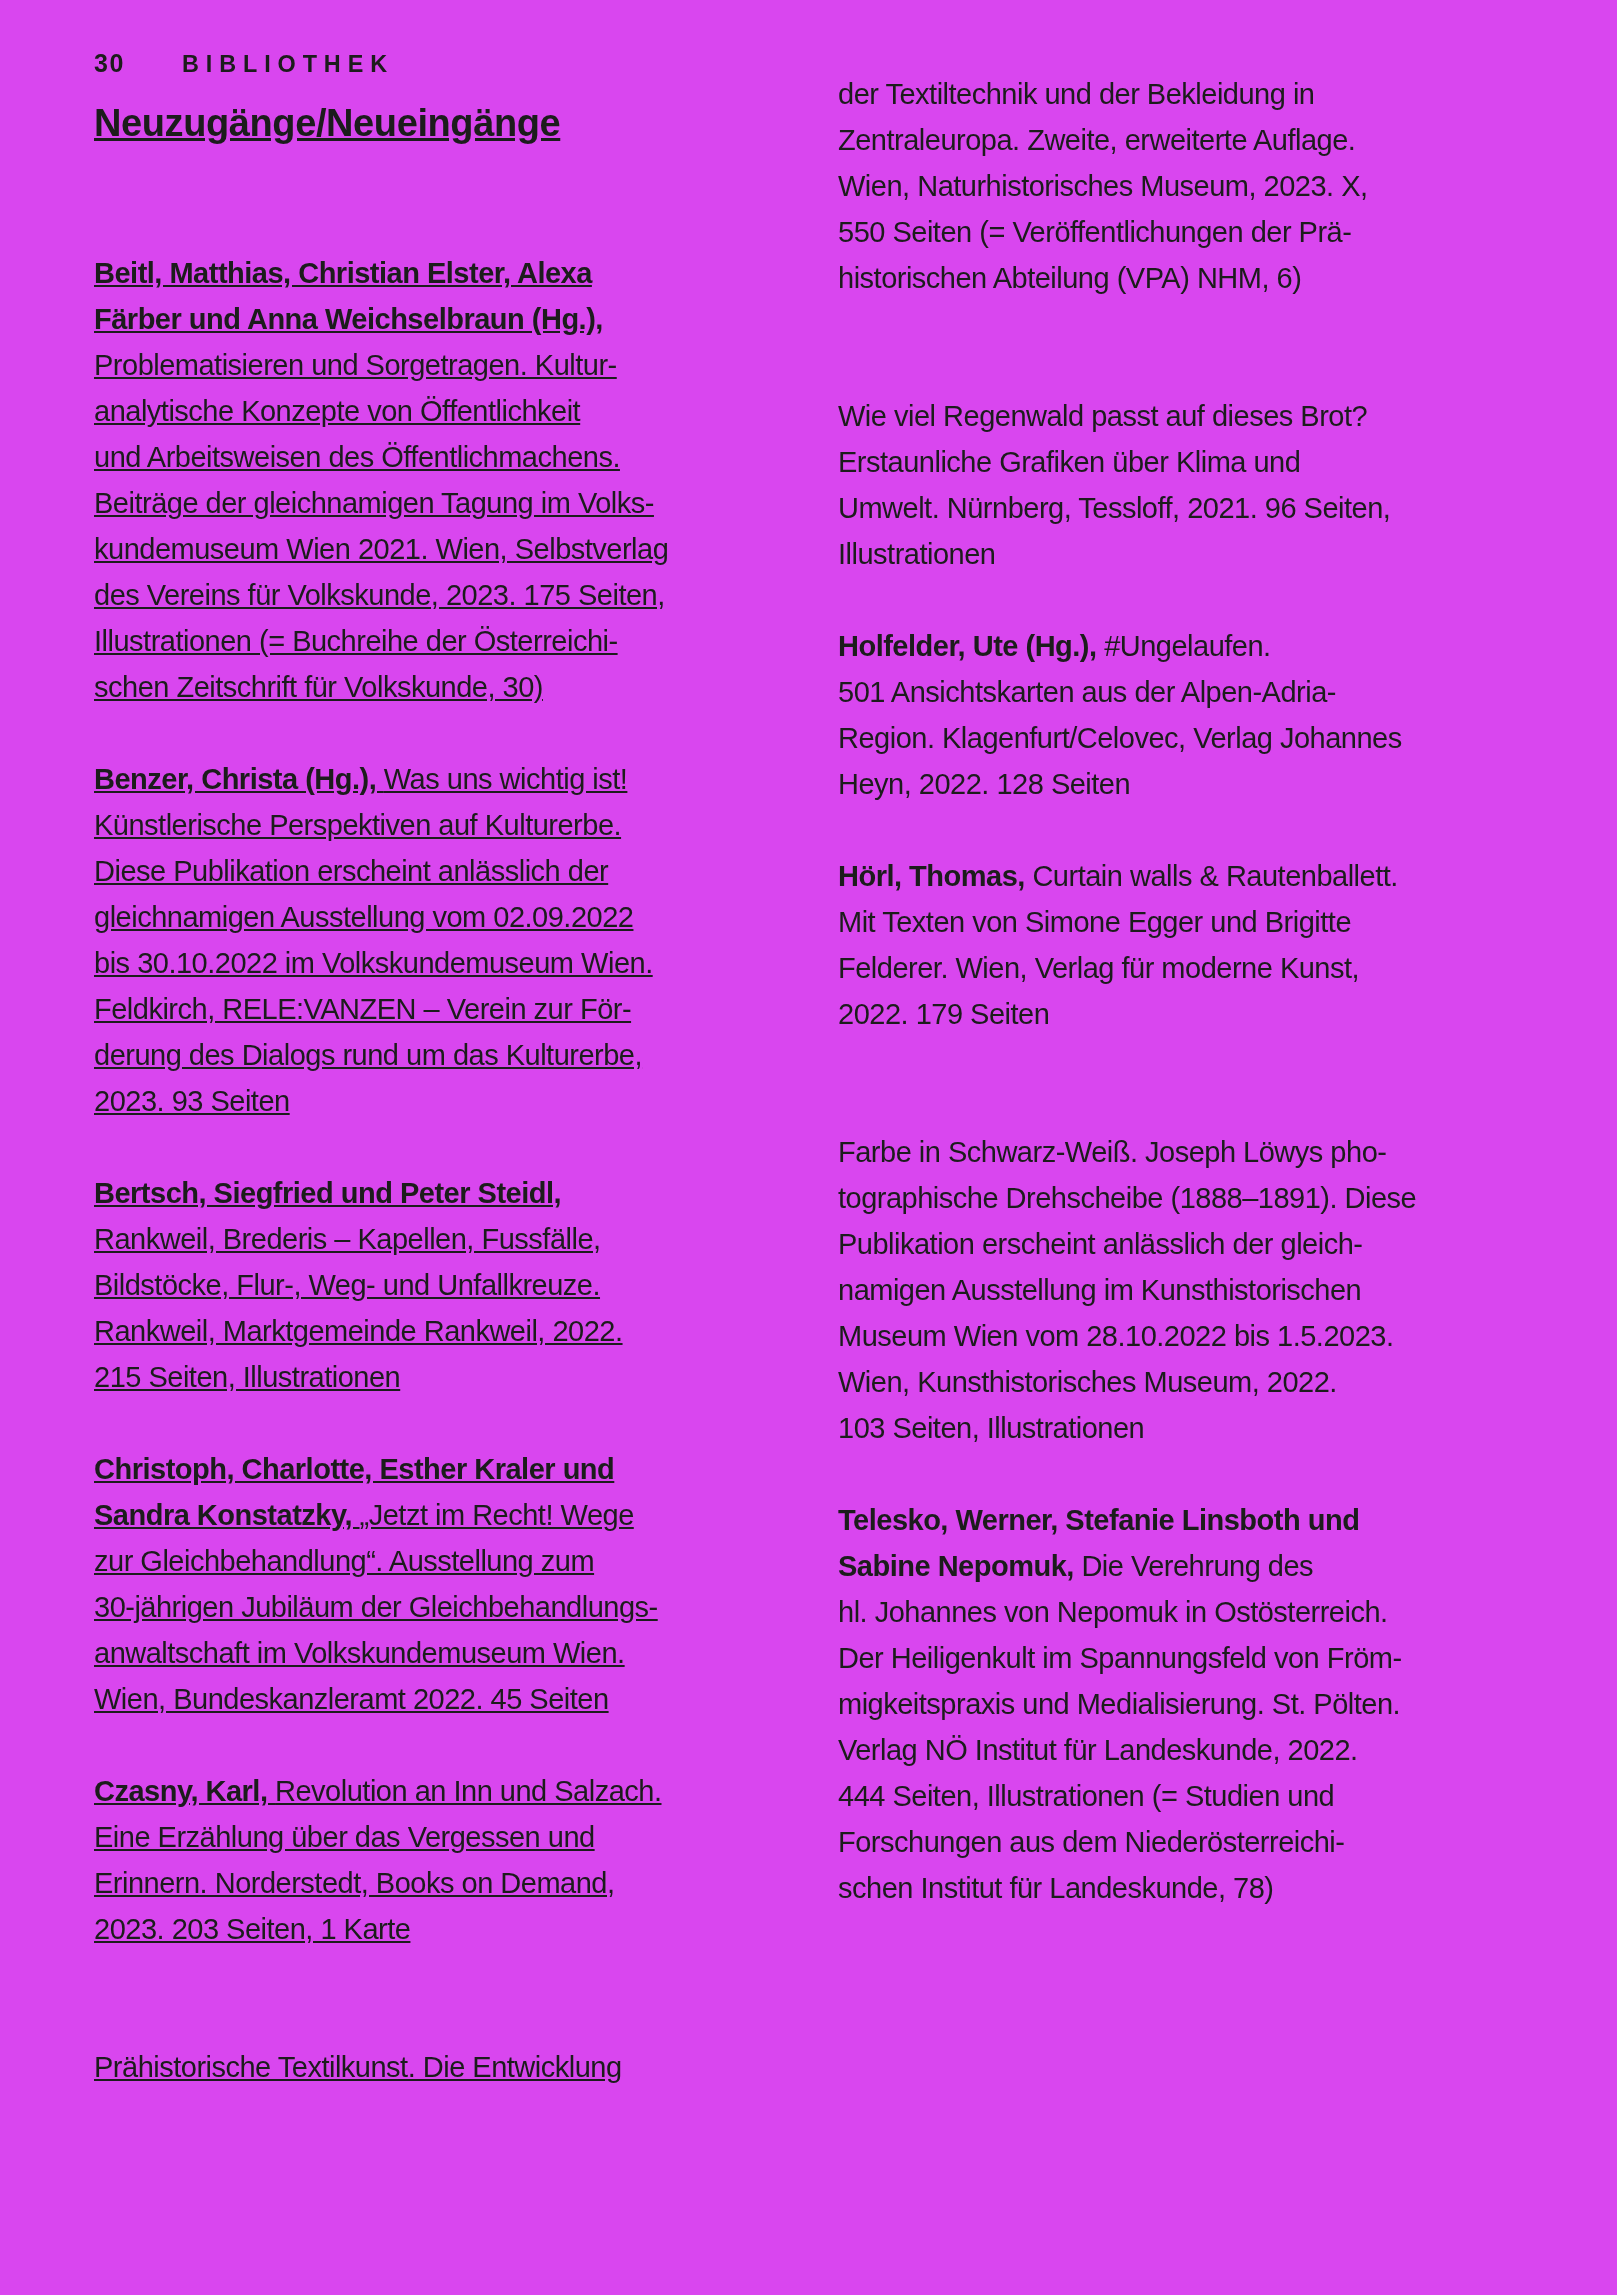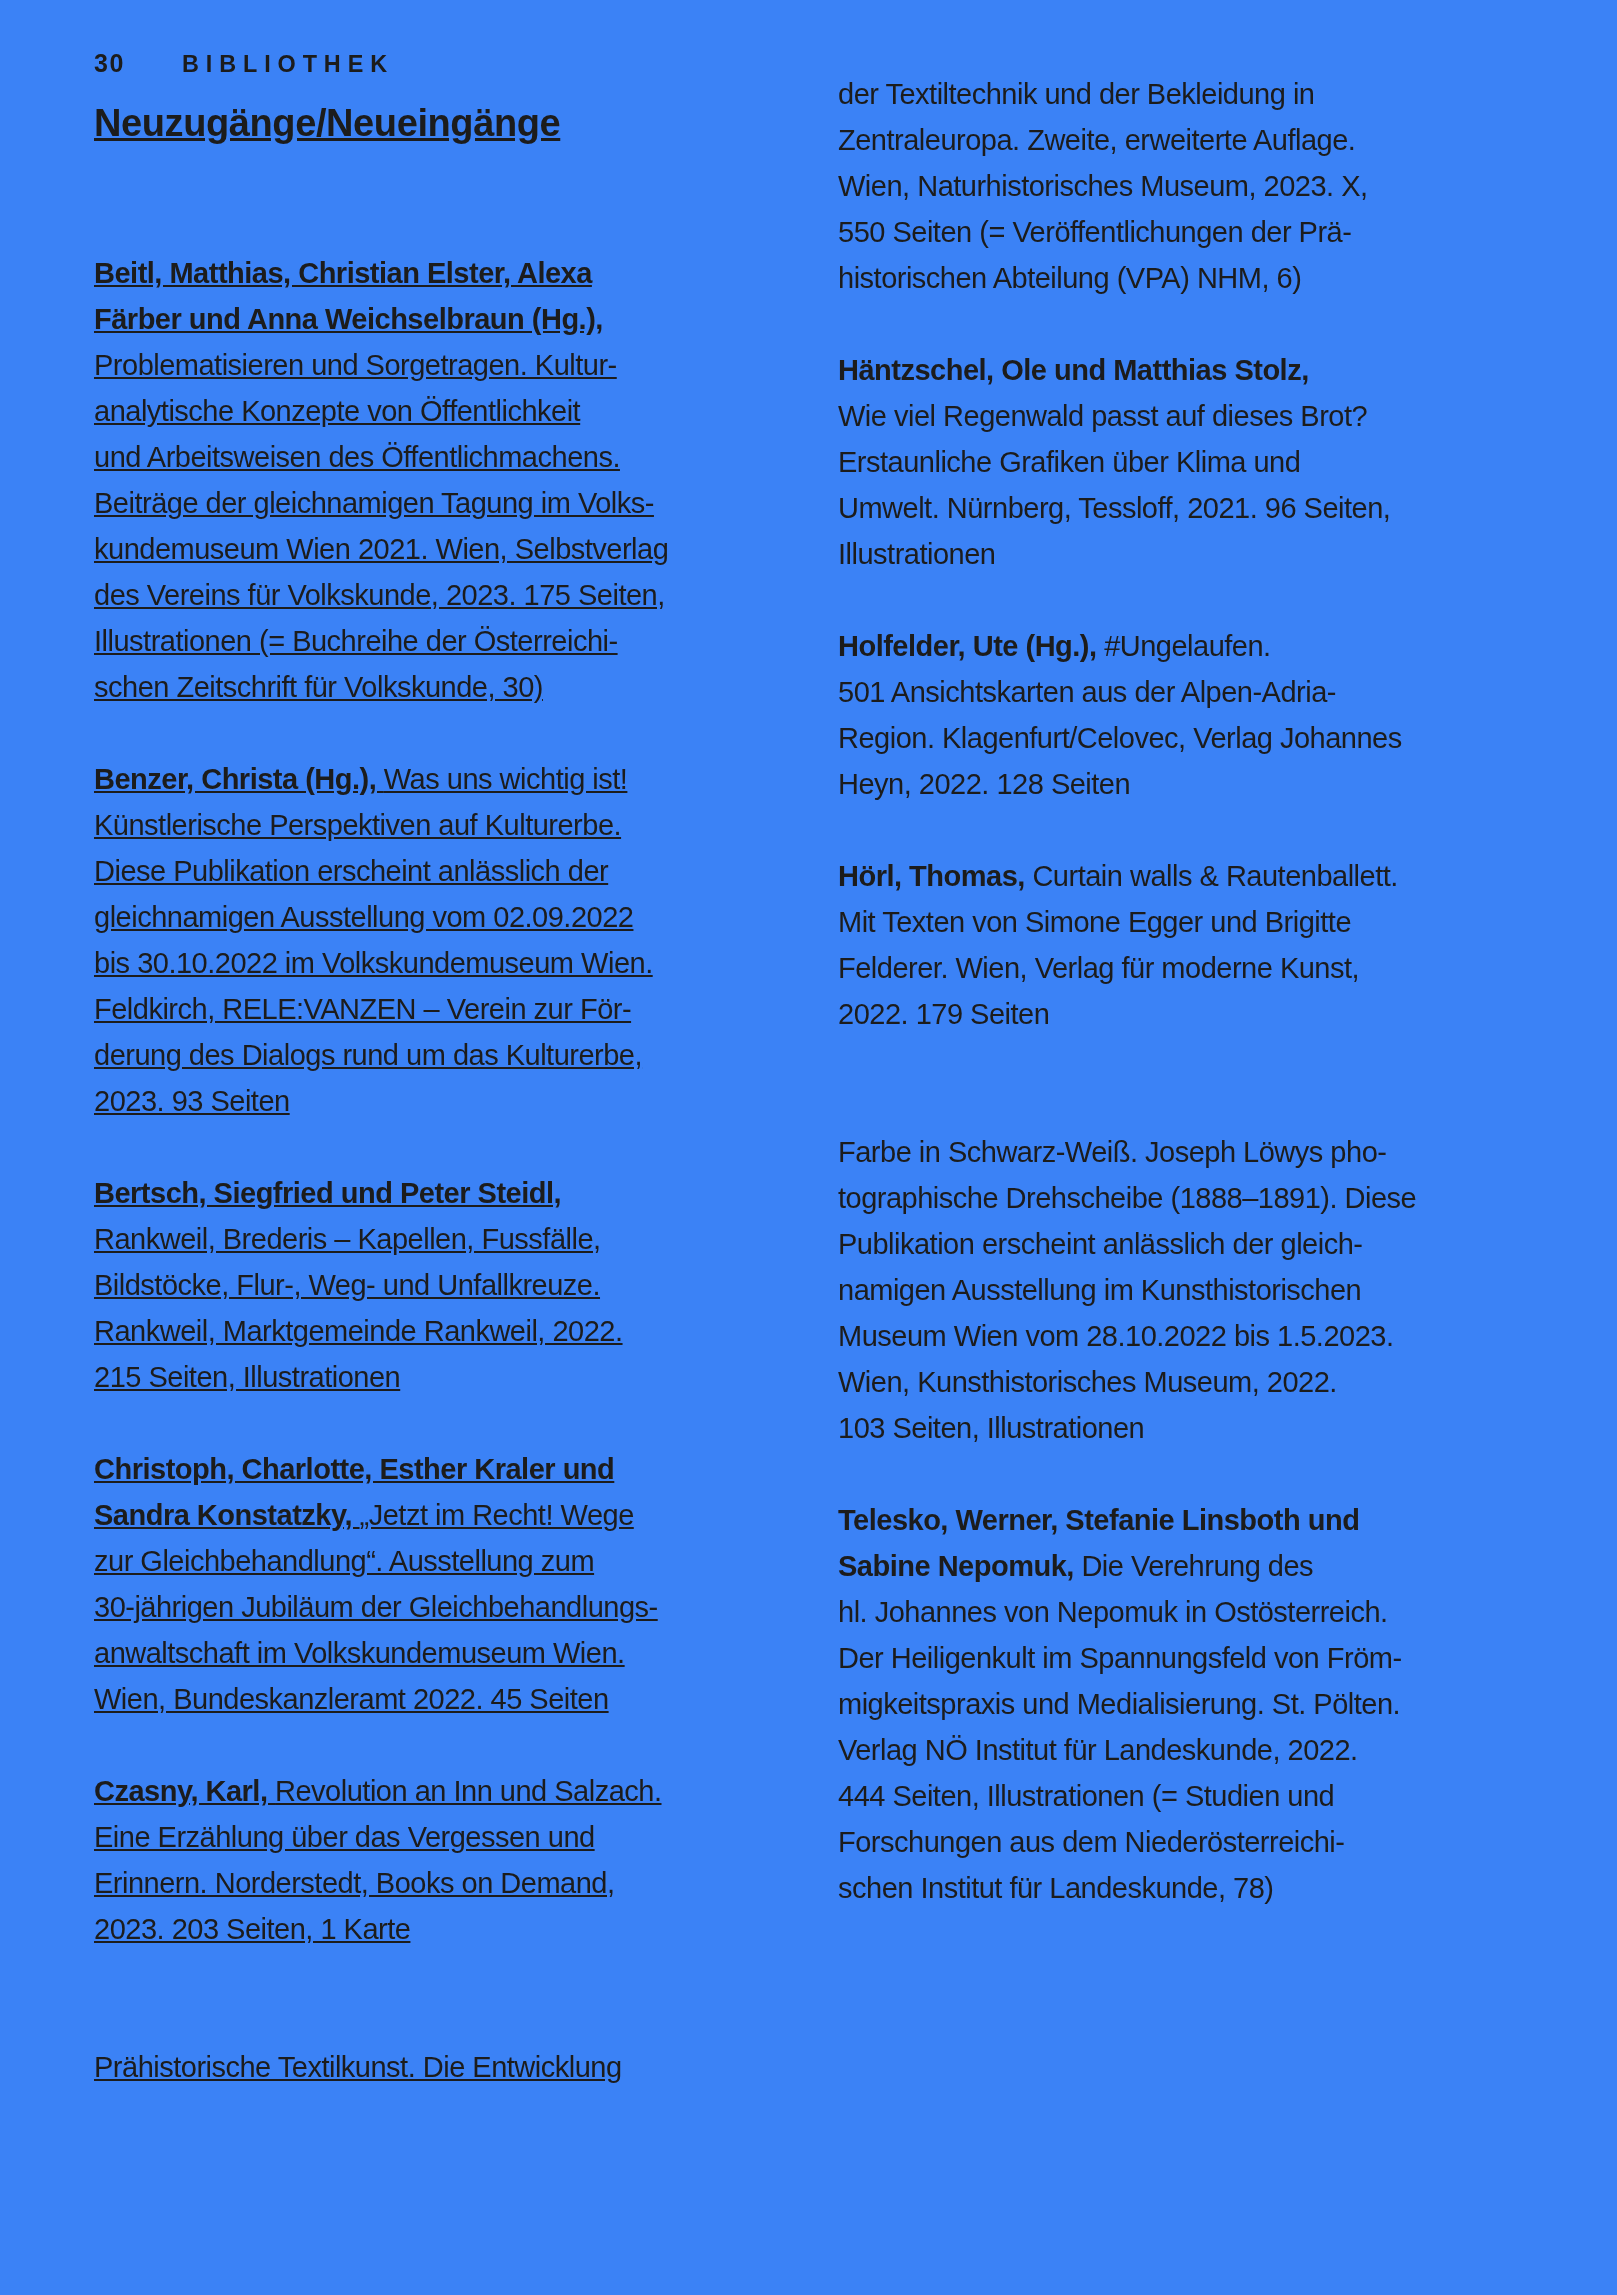--- a/index.html
+++ b/index.html
@@ -1,21 +1,21 @@
 <!DOCTYPE html>
 <html lang="de" style="font-size:13px"><head>
 <meta charset="utf-8">
 <title>Bibliothek – Neuzugänge</title>
 <style>
   html, body { margin: 0; padding: 0; background: #ffffff; }
   .page {
     position: relative;
     width: 1617px;
     height: 2295px;
-    background: #3b82f6;
+    background: #d946ef;
     color: #1c1c1c;
     font-family: "Liberation Sans", "DejaVu Sans", sans-serif;
     overflow: hidden;
   }
   .running-head {
     position: absolute;
     top: 49px;
     left: 94px;
     display: flex;
     align-items: baseline;
@@ -107,21 +107,21 @@
         <p class="entry"><span class="r">
 Prähistorische Textilkunst. Die Entwicklung</span></p>
       </div>
     <div class="col right">
 
     <p class="entry"><span class="r">der Textiltechnik und der Bekleidung in
 Zentraleuropa. Zweite, erweiterte Auflage.
 Wien, Naturhistorisches Museum, 2023. X,
 550 Seiten (= Veröffentlichungen der Prä-
 historischen Abteilung (VPA) NHM, 6)</span></p>
-        <p class="entry"><span class="b">Häntzschel, Ole und Matthias Stolz,</span><span class="r">
+        <p class="entry"><span class="r">
 Wie viel Regenwald passt auf dieses Brot?
 Erstaunliche Grafiken über Klima und
 Umwelt. Nürnberg, Tessloff, 2021. 96 Seiten,
 Illustrationen</span></p>
         <p class="entry"><span class="b">Holfelder, Ute (Hg.), </span><span class="r">#Ungelaufen.
 501 Ansichtskarten aus der Alpen-Adria-
 Region. Klagenfurt/Celovec, Verlag Johannes
 Heyn, 2022. 128 Seiten</span></p>
         <p class="entry"><span class="b">Hörl, Thomas, </span><span class="r">Curtain walls &amp; Rautenballett.
 Mit Texten von Simone Egger und Brigitte

